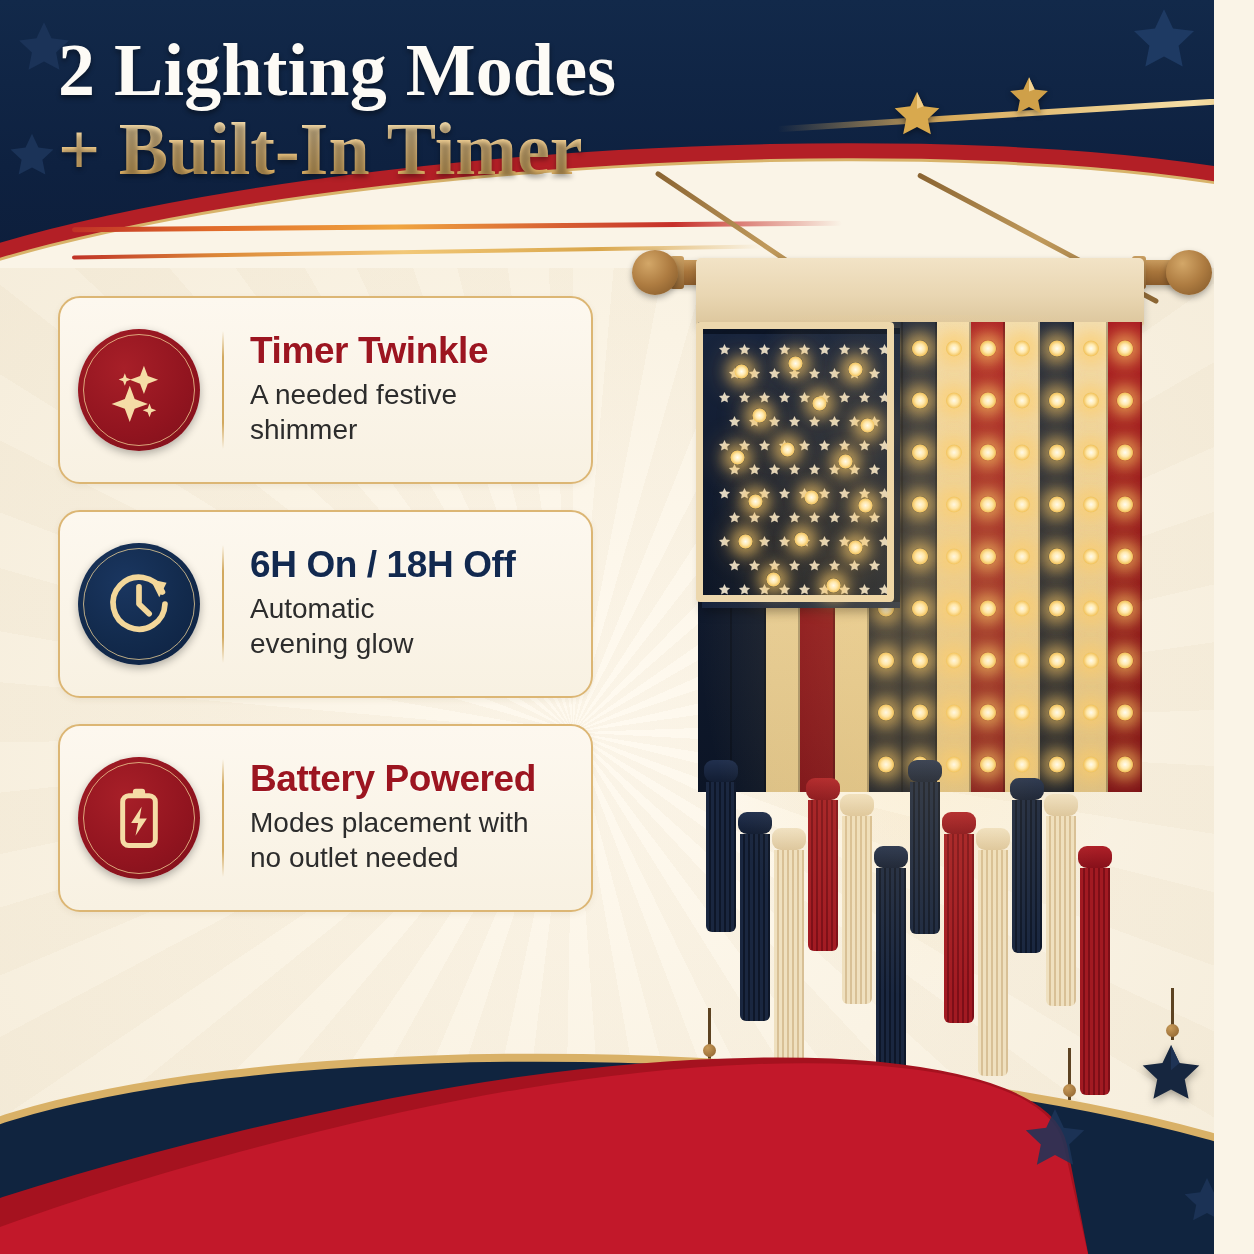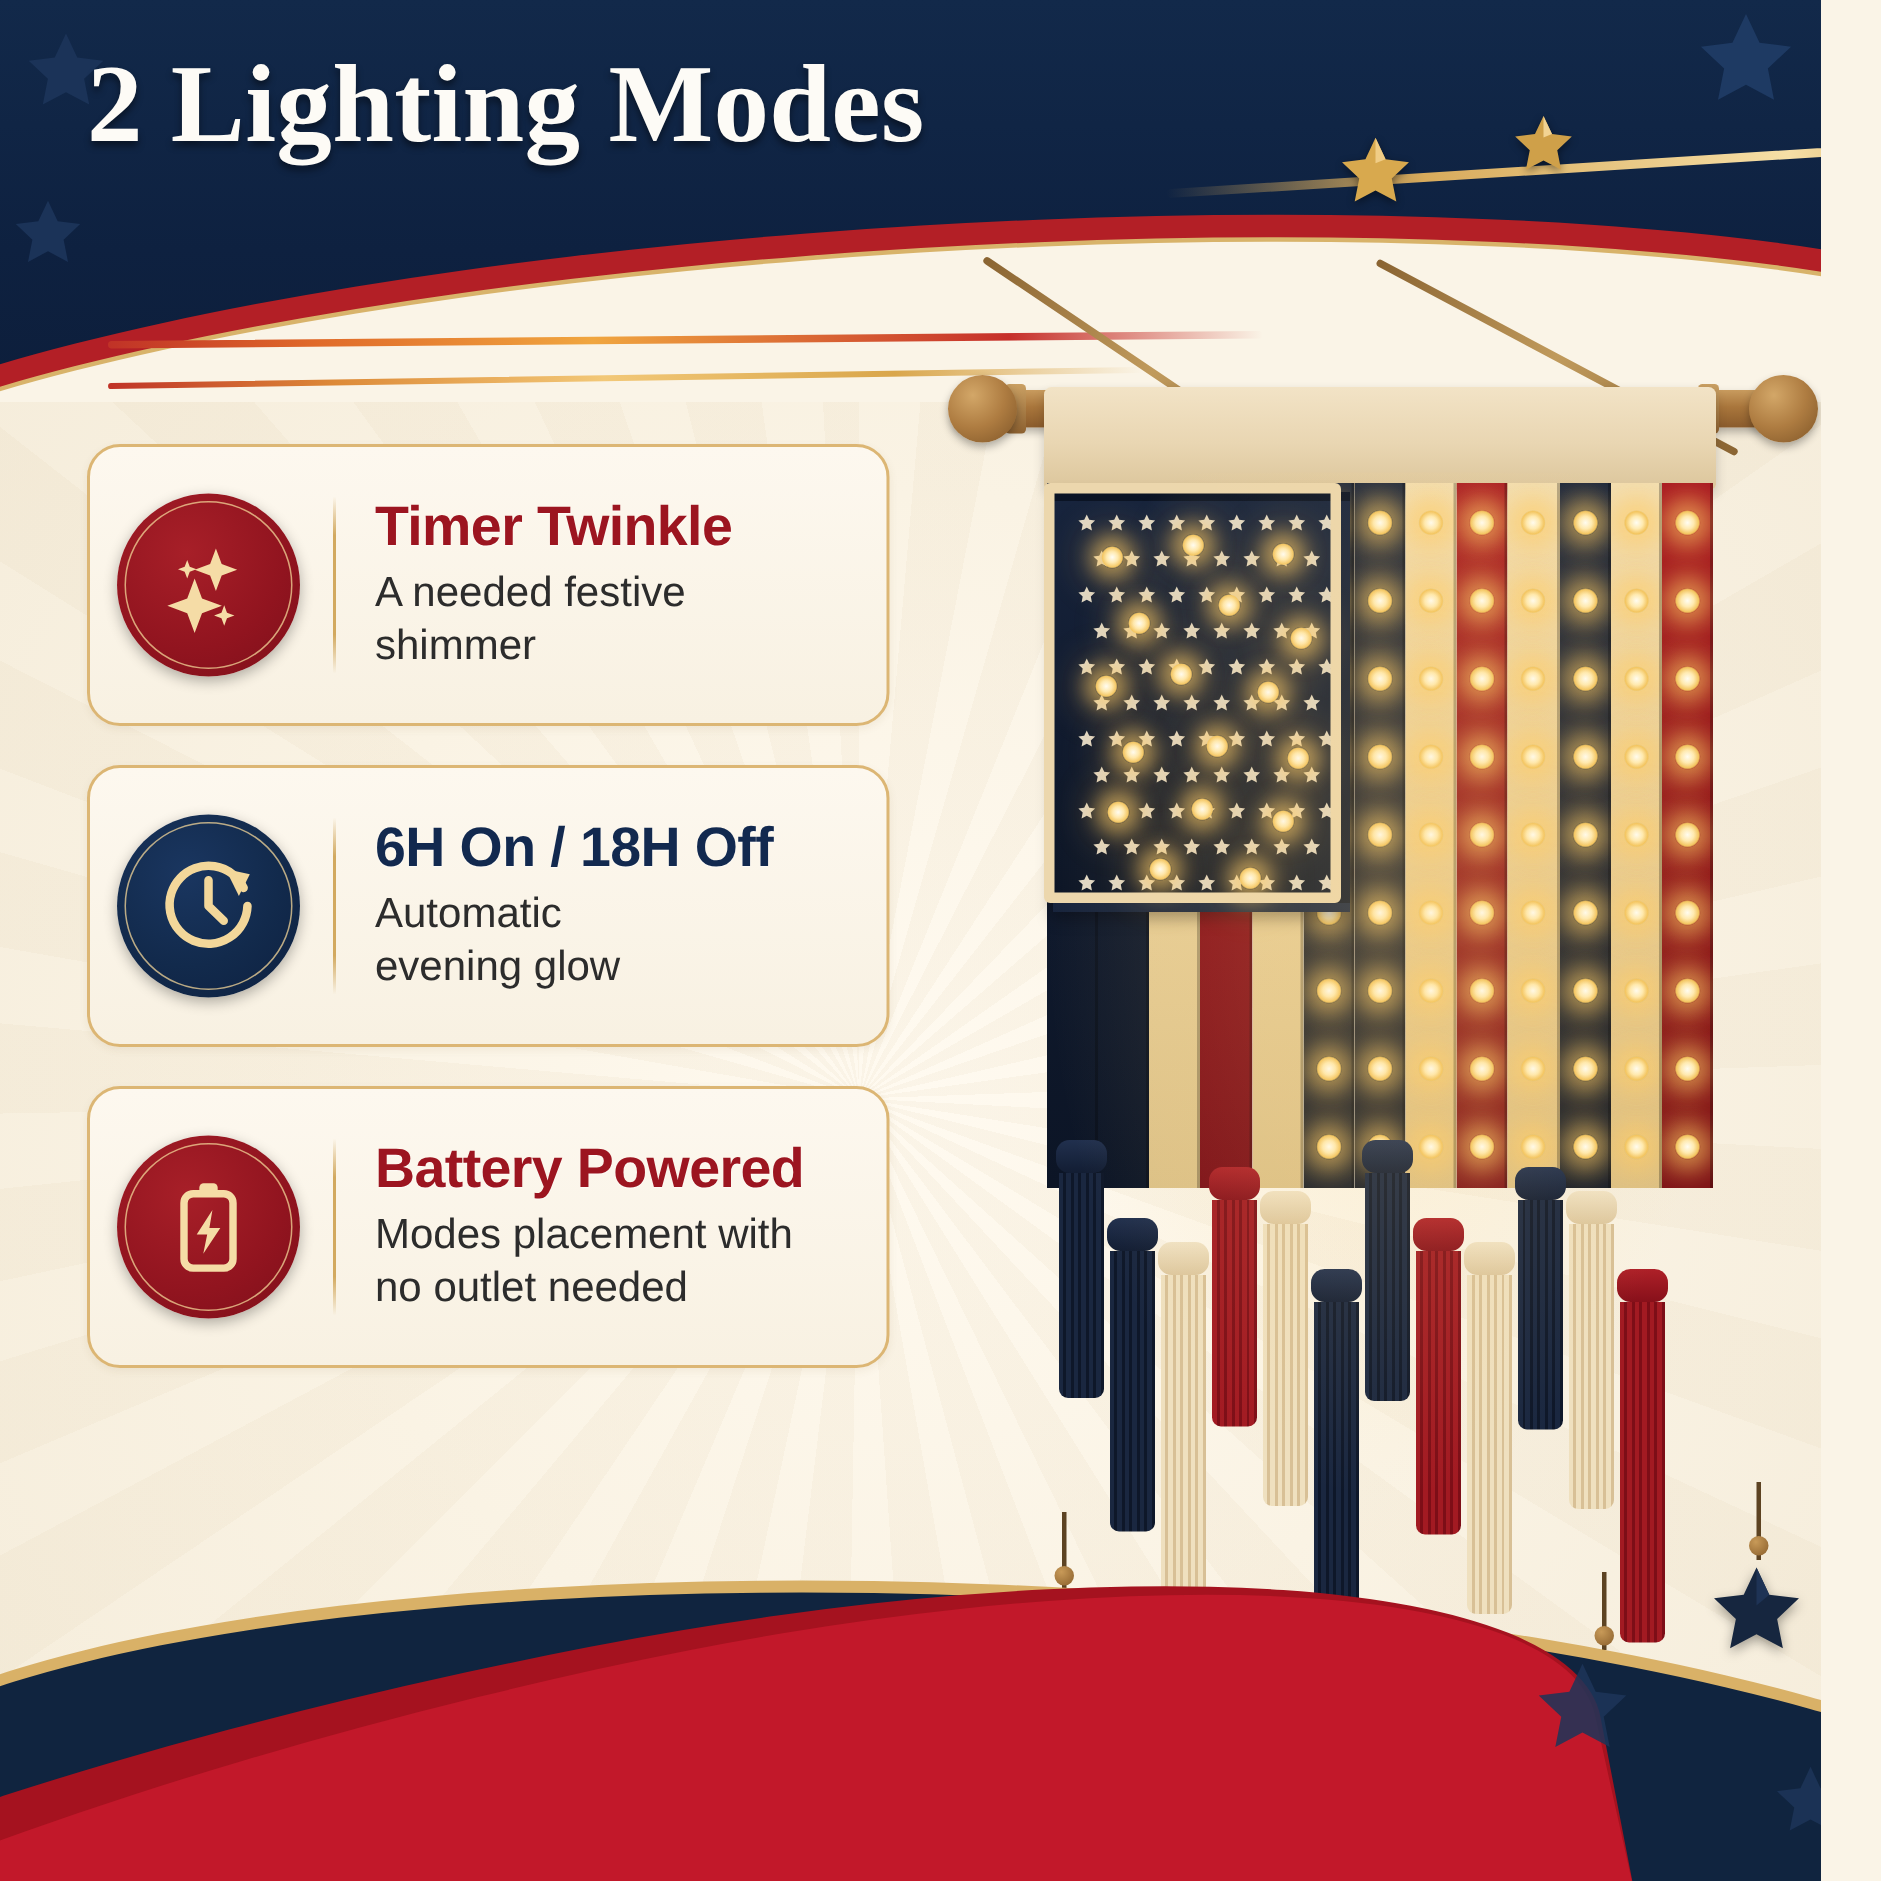--- a/index.html
+++ b/index.html
@@ -257,20 +257,21 @@
         </svg>
     </div>
 
     <div class="header-red"></div>
     <div class="header-cut"></div>
     <div class="header-gold-thin"></div>
   </div>
 
   <div class="headline">
     <span class="hl1">2 Lighting Modes</span>
+    <span class="hl2">+ Built-In Timer</span>
   </div>
   <div class="hl-swoosh a"></div>
   <div class="hl-swoosh b"></div>
 
   <div class="cards">
 
 
     <div class="card">
       <div class="badge red">
         <svg width="74" height="74" viewBox="0 0 24 24">

